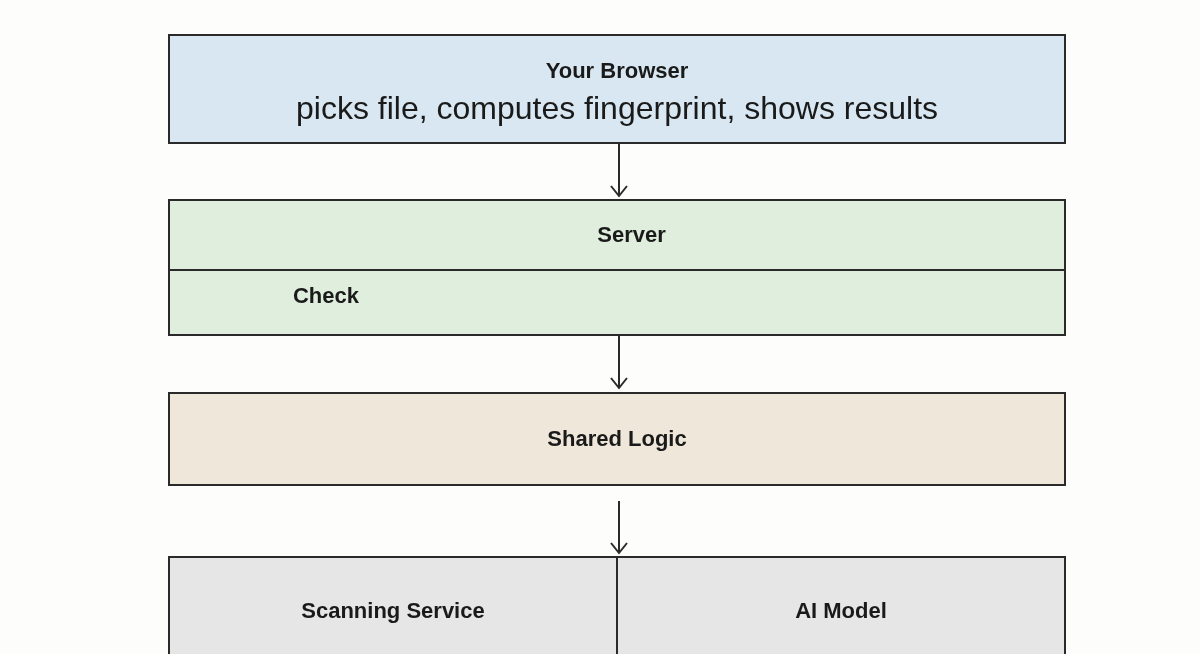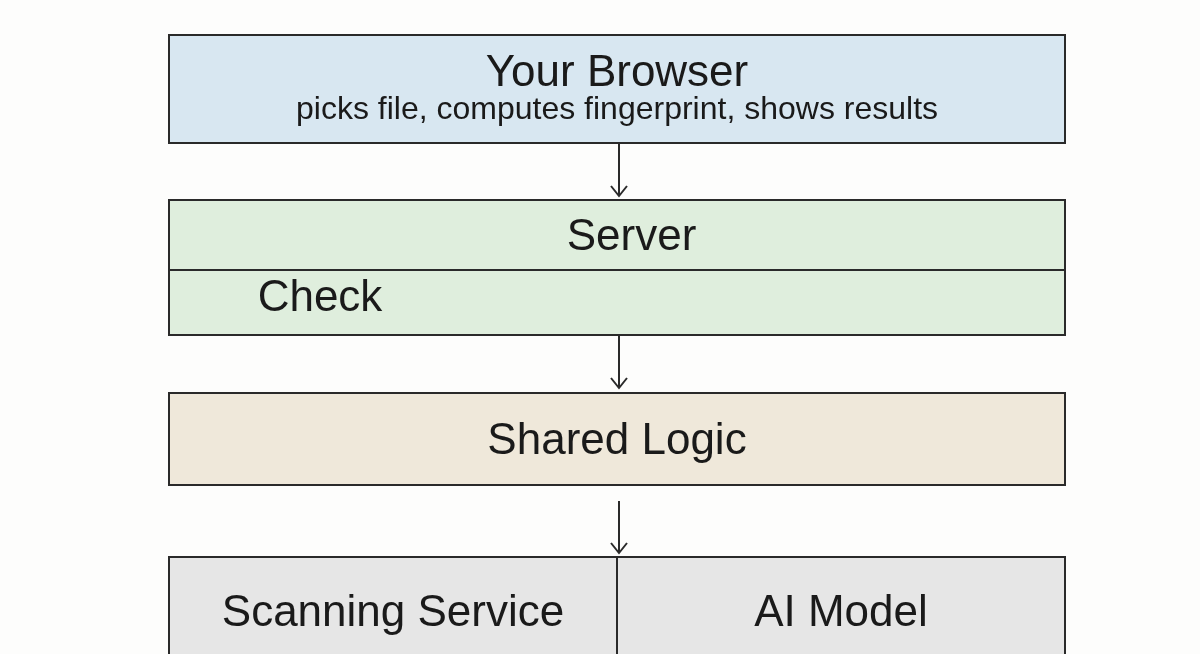--- a/index.html
+++ b/index.html
@@ -1,25 +1,25 @@
 <!DOCTYPE html>
 <html><head>
 <meta charset="utf-8">
 <style>
   html, body { margin:0; padding:0; }
   body { width:1200px; height:654px; background:#fdfdfc; position:relative; overflow:hidden;
          font-family:"Liberation Sans", "DejaVu Sans", sans-serif; color:#1a1a1a; }
   .box { position:absolute; left:168px; width:898px; border:2px solid #2a2a2a; box-sizing:border-box;
          display:flex; flex-direction:column; align-items:center; justify-content:center; text-align:center; }
-  .t { font-size:44px; line-height:38px; }
+  .t { font-size:22px; line-height:38px;font-weight:bold; }
   .s { font-size:32px; line-height:36px; }
   #browser { top:34px; height:110px; background:#d8e7f1; }
   #server { top:199px; height:137px; background:#dfeedd; display:block; }
   #server .hd { height:68px; border-bottom:2px solid #2a2a2a; display:flex; align-items:center; justify-content:center;padding-left:29px; }
-  #server .row { display:flex; height:49px; }
+  #server .row { display:flex; height:49px;margin-left:6px; }
   #server .cell { display:flex; align-items:center; justify-content:center; }
   #server .cell + .cell { border-left:2px solid #2a2a2a; }
   #shared { top:392px; height:94px; background:#efe8da; }
   #bottom { top:556px; height:110px; background:#e6e6e6; flex-direction:row; }
   #bottom .cell { flex:1; height:100%; display:flex; align-items:center; justify-content:center; }
   #bottom .cell + .cell { border-left:2px solid #2a2a2a; }
   .arrow { position:absolute; left:610px; width:18px; }
 </style>
 </head>
 <body>

